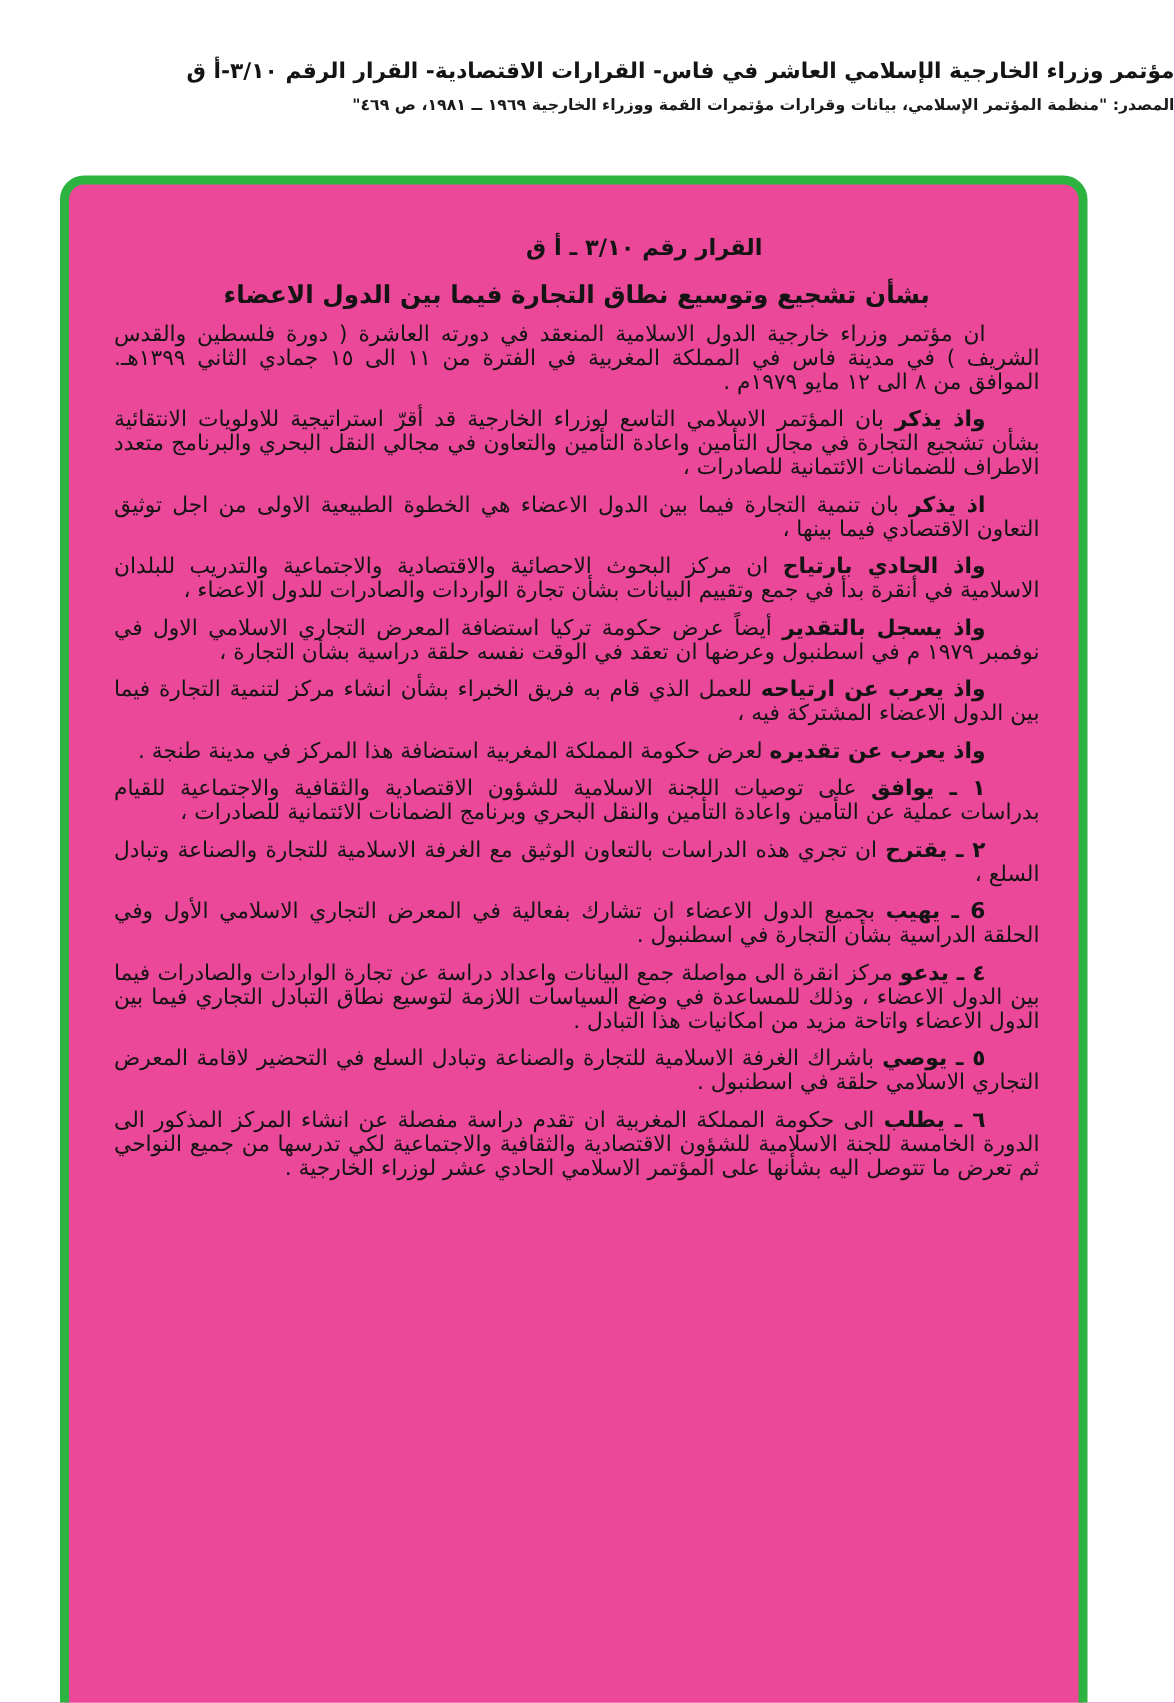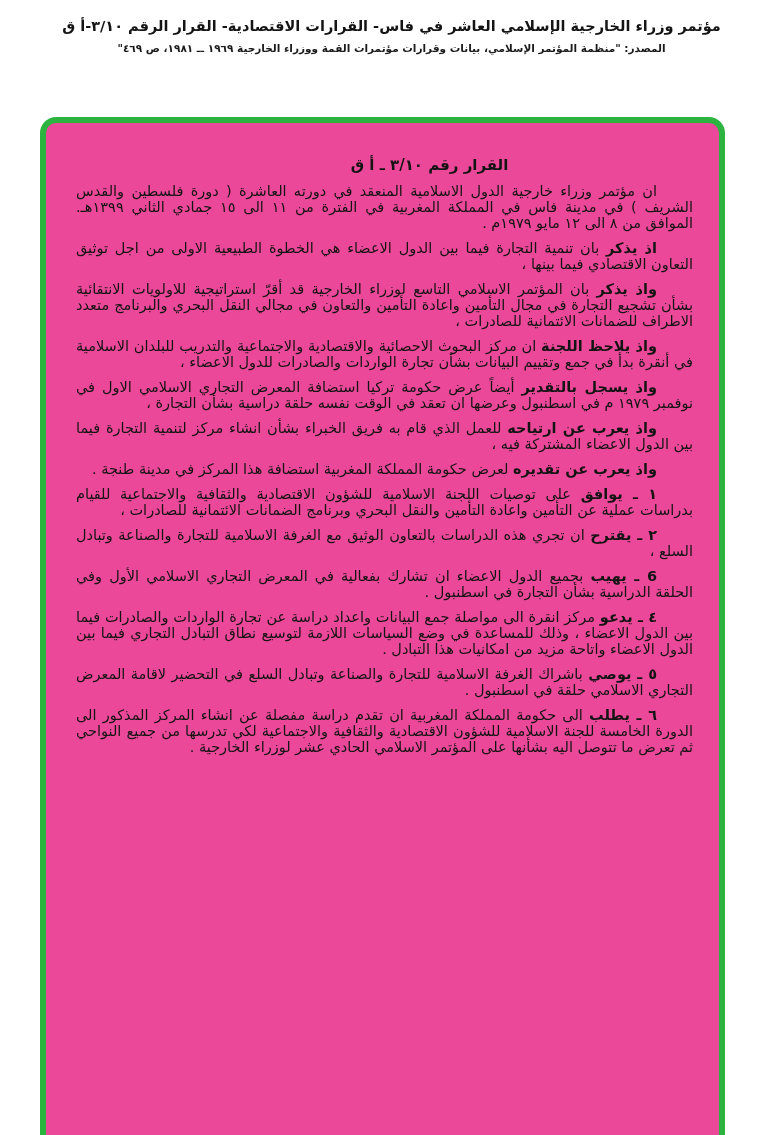--- a/index.html
+++ b/index.html
@@ -8,22 +8,21 @@
   body {
     width: 783px; height: 1135px;
     background: #ffffff;
     position: relative;
     direction: rtl;
     font-family: "DejaVu Sans", sans-serif;
     color: var(--ink);
     overflow: hidden;
   }
   .page-header {
-    padding-top: 18px;
-    text-align: center;
+    padding-top: 40px;
   }
   .page-header .line1 {
     font-weight: bold;
     font-size: 14.5px;
     letter-spacing: 0.2px;
   }
   .page-header .line2 {
     font-weight: bold;
     font-size: 10.5px;
     margin-top: 8px;
@@ -64,25 +63,26 @@
 </head>
 <body>
 
 <header class="page-header">
   <div class="line1">مؤتمر وزراء الخارجية الإسلامي العاشر في فاس- القرارات الاقتصادية- القرار الرقم ٣/١٠-أ ق</div>
   <div class="line2">المصدر: "منظمة المؤتمر الإسلامي، بيانات وقرارات مؤتمرات القمة ووزراء الخارجية ١٩٦٩ ــ ١٩٨١، ص ٤٦٩"</div>
 </header>
 
 <section class="doc-frame">
   <div class="doc-title1">القرار رقم ٣/١٠ ـ أ ق</div>
+  <div class="doc-title2">بشأن تشجيع وتوسيع نطاق التجارة فيما بين الدول الاعضاء</div>
 
   <p class="para"><span class="lead"></span><span>ان مؤتمر وزراء خارجية الدول الاسلامية المنعقد في دورته العاشرة ( دورة فلسطين والقدس الشريف ) في مدينة فاس في المملكة المغربية في الفترة من ١١ الى ١٥ جمادي الثاني ١٣٩٩هـ. الموافق من ٨ الى ١٢ مايو ١٩٧٩م .</span></p>
+  <p class="para"><span class="lead">واذ يذكر</span><span> بان المؤتمر الاسلامي التاسع لوزراء الخارجية قد أقرّ استراتيجية للاولويات الانتقائية بشأن تشجيع التجارة في مجال التأمين واعادة التأمين والتعاون في مجالي النقل البحري والبرنامج متعدد الاطراف للضمانات الائتمانية للصادرات ،</span></p>
   <p class="para"><span class="lead">اذ يذكر</span><span> بان تنمية التجارة فيما بين الدول الاعضاء هي الخطوة الطبيعية الاولى من اجل توثيق التعاون الاقتصادي فيما بينها ،</span></p>
-  <p class="para"><span class="lead">واذ يذكر</span><span> بان المؤتمر الاسلامي التاسع لوزراء الخارجية قد أقرّ استراتيجية للاولويات الانتقائية بشأن تشجيع التجارة في مجال التأمين واعادة التأمين والتعاون في مجالي النقل البحري والبرنامج متعدد الاطراف للضمانات الائتمانية للصادرات ،</span></p>
-  <p class="para"><span class="lead">واذ يلاحظ اللجنة</span><span> ان مركز البحوث الاحصائية والاقتصادية والاجتماعية والتدريب للبلدان الاسلامية في أنقرة بدأ في جمع وتقييم البيانات بشأن تجارة الواردات والصادرات للدول الاعضاء ،</span></p>
+  <p class="para"><span class="lead">واذ الحادي بارتياح</span><span> ان مركز البحوث الاحصائية والاقتصادية والاجتماعية والتدريب للبلدان الاسلامية في أنقرة بدأ في جمع وتقييم البيانات بشأن تجارة الواردات والصادرات للدول الاعضاء ،</span></p>
   <p class="para"><span class="lead">واذ يسجل بالتقدير</span><span> أيضاً عرض حكومة تركيا استضافة المعرض التجاري الاسلامي الاول في نوفمبر ١٩٧٩ م في اسطنبول وعرضها ان تعقد في الوقت نفسه حلقة دراسية بشأن التجارة ،</span></p>
   <p class="para"><span class="lead">واذ يعرب عن ارتياحه</span><span> للعمل الذي قام به فريق الخبراء بشأن انشاء مركز لتنمية التجارة فيما بين الدول الاعضاء المشتركة فيه ،</span></p>
   <p class="para"><span class="lead">واذ يعرب عن تقديره</span><span> لعرض حكومة المملكة المغربية استضافة هذا المركز في مدينة طنجة .</span></p>
   <p class="para"><span class="lead">١ ـ يوافق</span><span> على توصيات اللجنة الاسلامية للشؤون الاقتصادية والثقافية والاجتماعية للقيام بدراسات عملية عن التأمين واعادة التأمين والنقل البحري وبرنامج الضمانات الائتمانية للصادرات ،</span></p>
   <p class="para"><span class="lead">٢ ـ يقترح</span><span> ان تجري هذه الدراسات بالتعاون الوثيق مع الغرفة الاسلامية للتجارة والصناعة وتبادل السلع ،</span></p>
   <p class="para"><span class="lead">6 ـ يهيب</span><span> بجميع الدول الاعضاء ان تشارك بفعالية في المعرض التجاري الاسلامي الأول وفي الحلقة الدراسية بشأن التجارة في اسطنبول .</span></p>
   <p class="para"><span class="lead">٤ ـ يدعو</span><span> مركز انقرة الى مواصلة جمع البيانات واعداد دراسة عن تجارة الواردات والصادرات فيما بين الدول الاعضاء ، وذلك للمساعدة في وضع السياسات اللازمة لتوسيع نطاق التبادل التجاري فيما بين الدول الاعضاء واتاحة مزيد من امكانيات هذا التبادل .</span></p>
   <p class="para"><span class="lead">٥ ـ يوصي</span><span> باشراك الغرفة الاسلامية للتجارة والصناعة وتبادل السلع في التحضير لاقامة المعرض التجاري الاسلامي حلقة في اسطنبول .</span></p>
   <p class="para"><span class="lead">٦ ـ يطلب</span><span> الى حكومة المملكة المغربية ان تقدم دراسة مفصلة عن انشاء المركز المذكور الى الدورة الخامسة للجنة الاسلامية للشؤون الاقتصادية والثقافية والاجتماعية لكي تدرسها من جميع النواحي ثم تعرض ما تتوصل اليه بشأنها على المؤتمر الاسلامي الحادي عشر لوزراء الخارجية .</span></p>
 </section>

